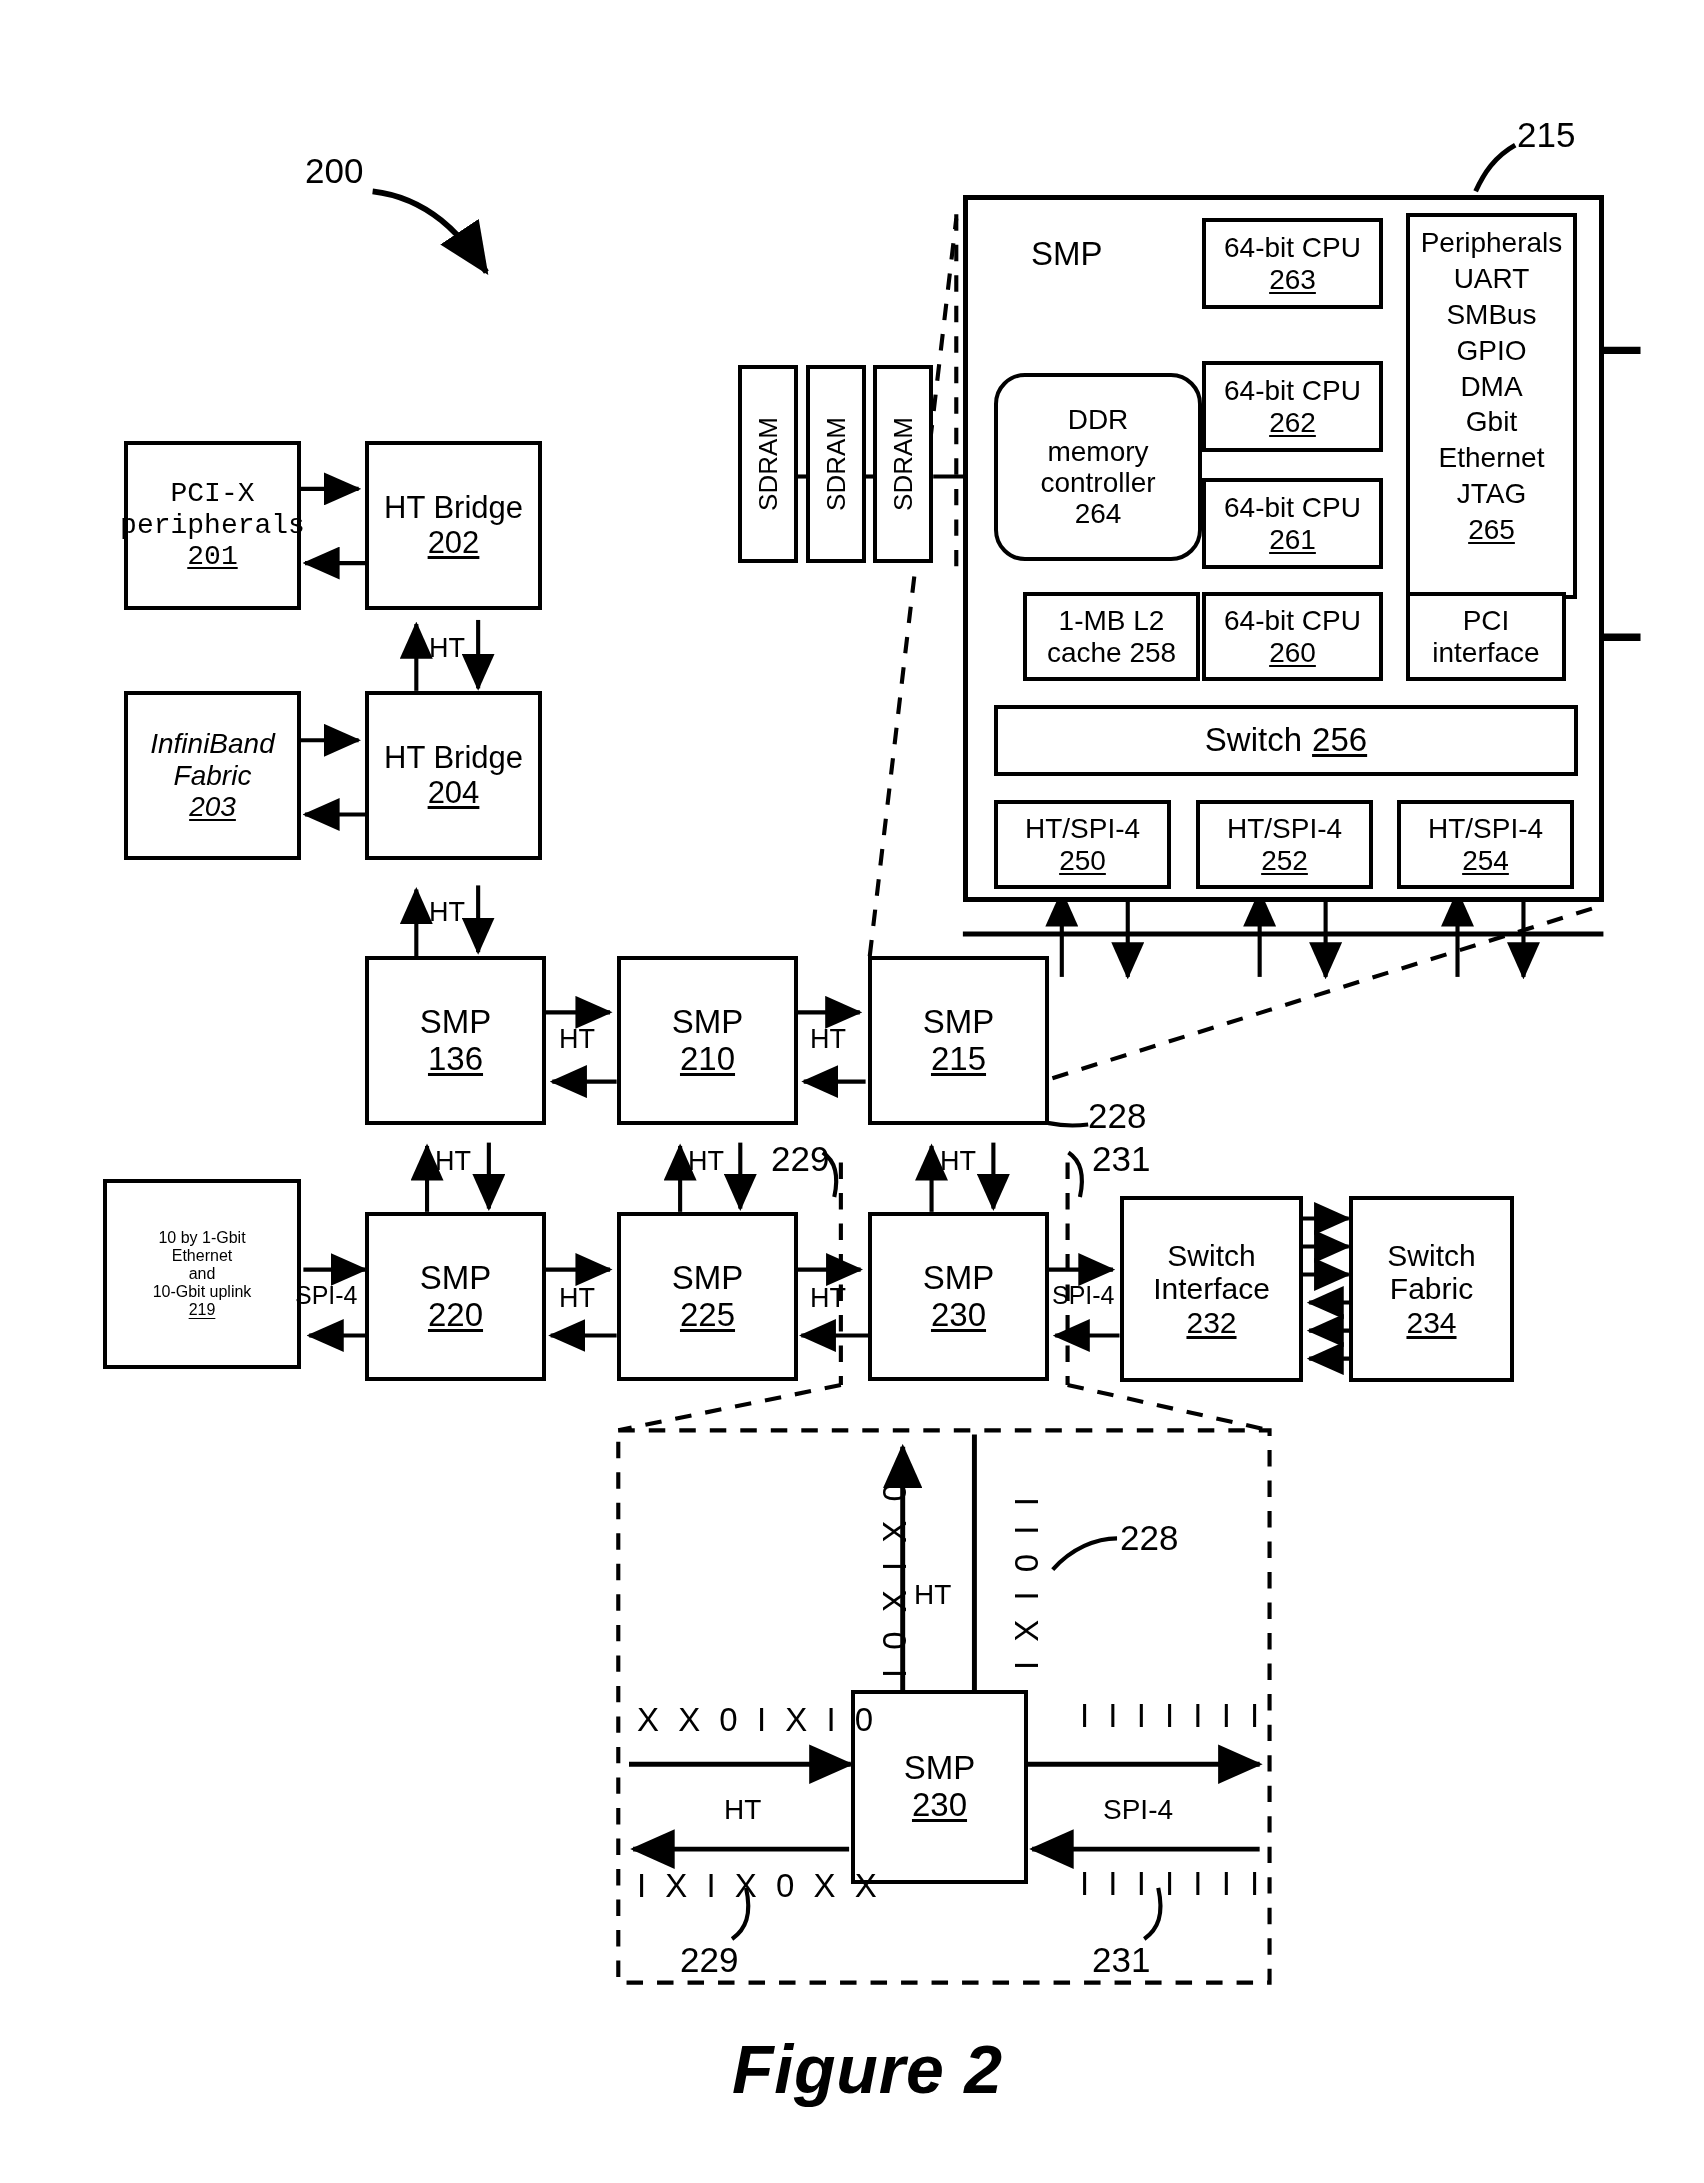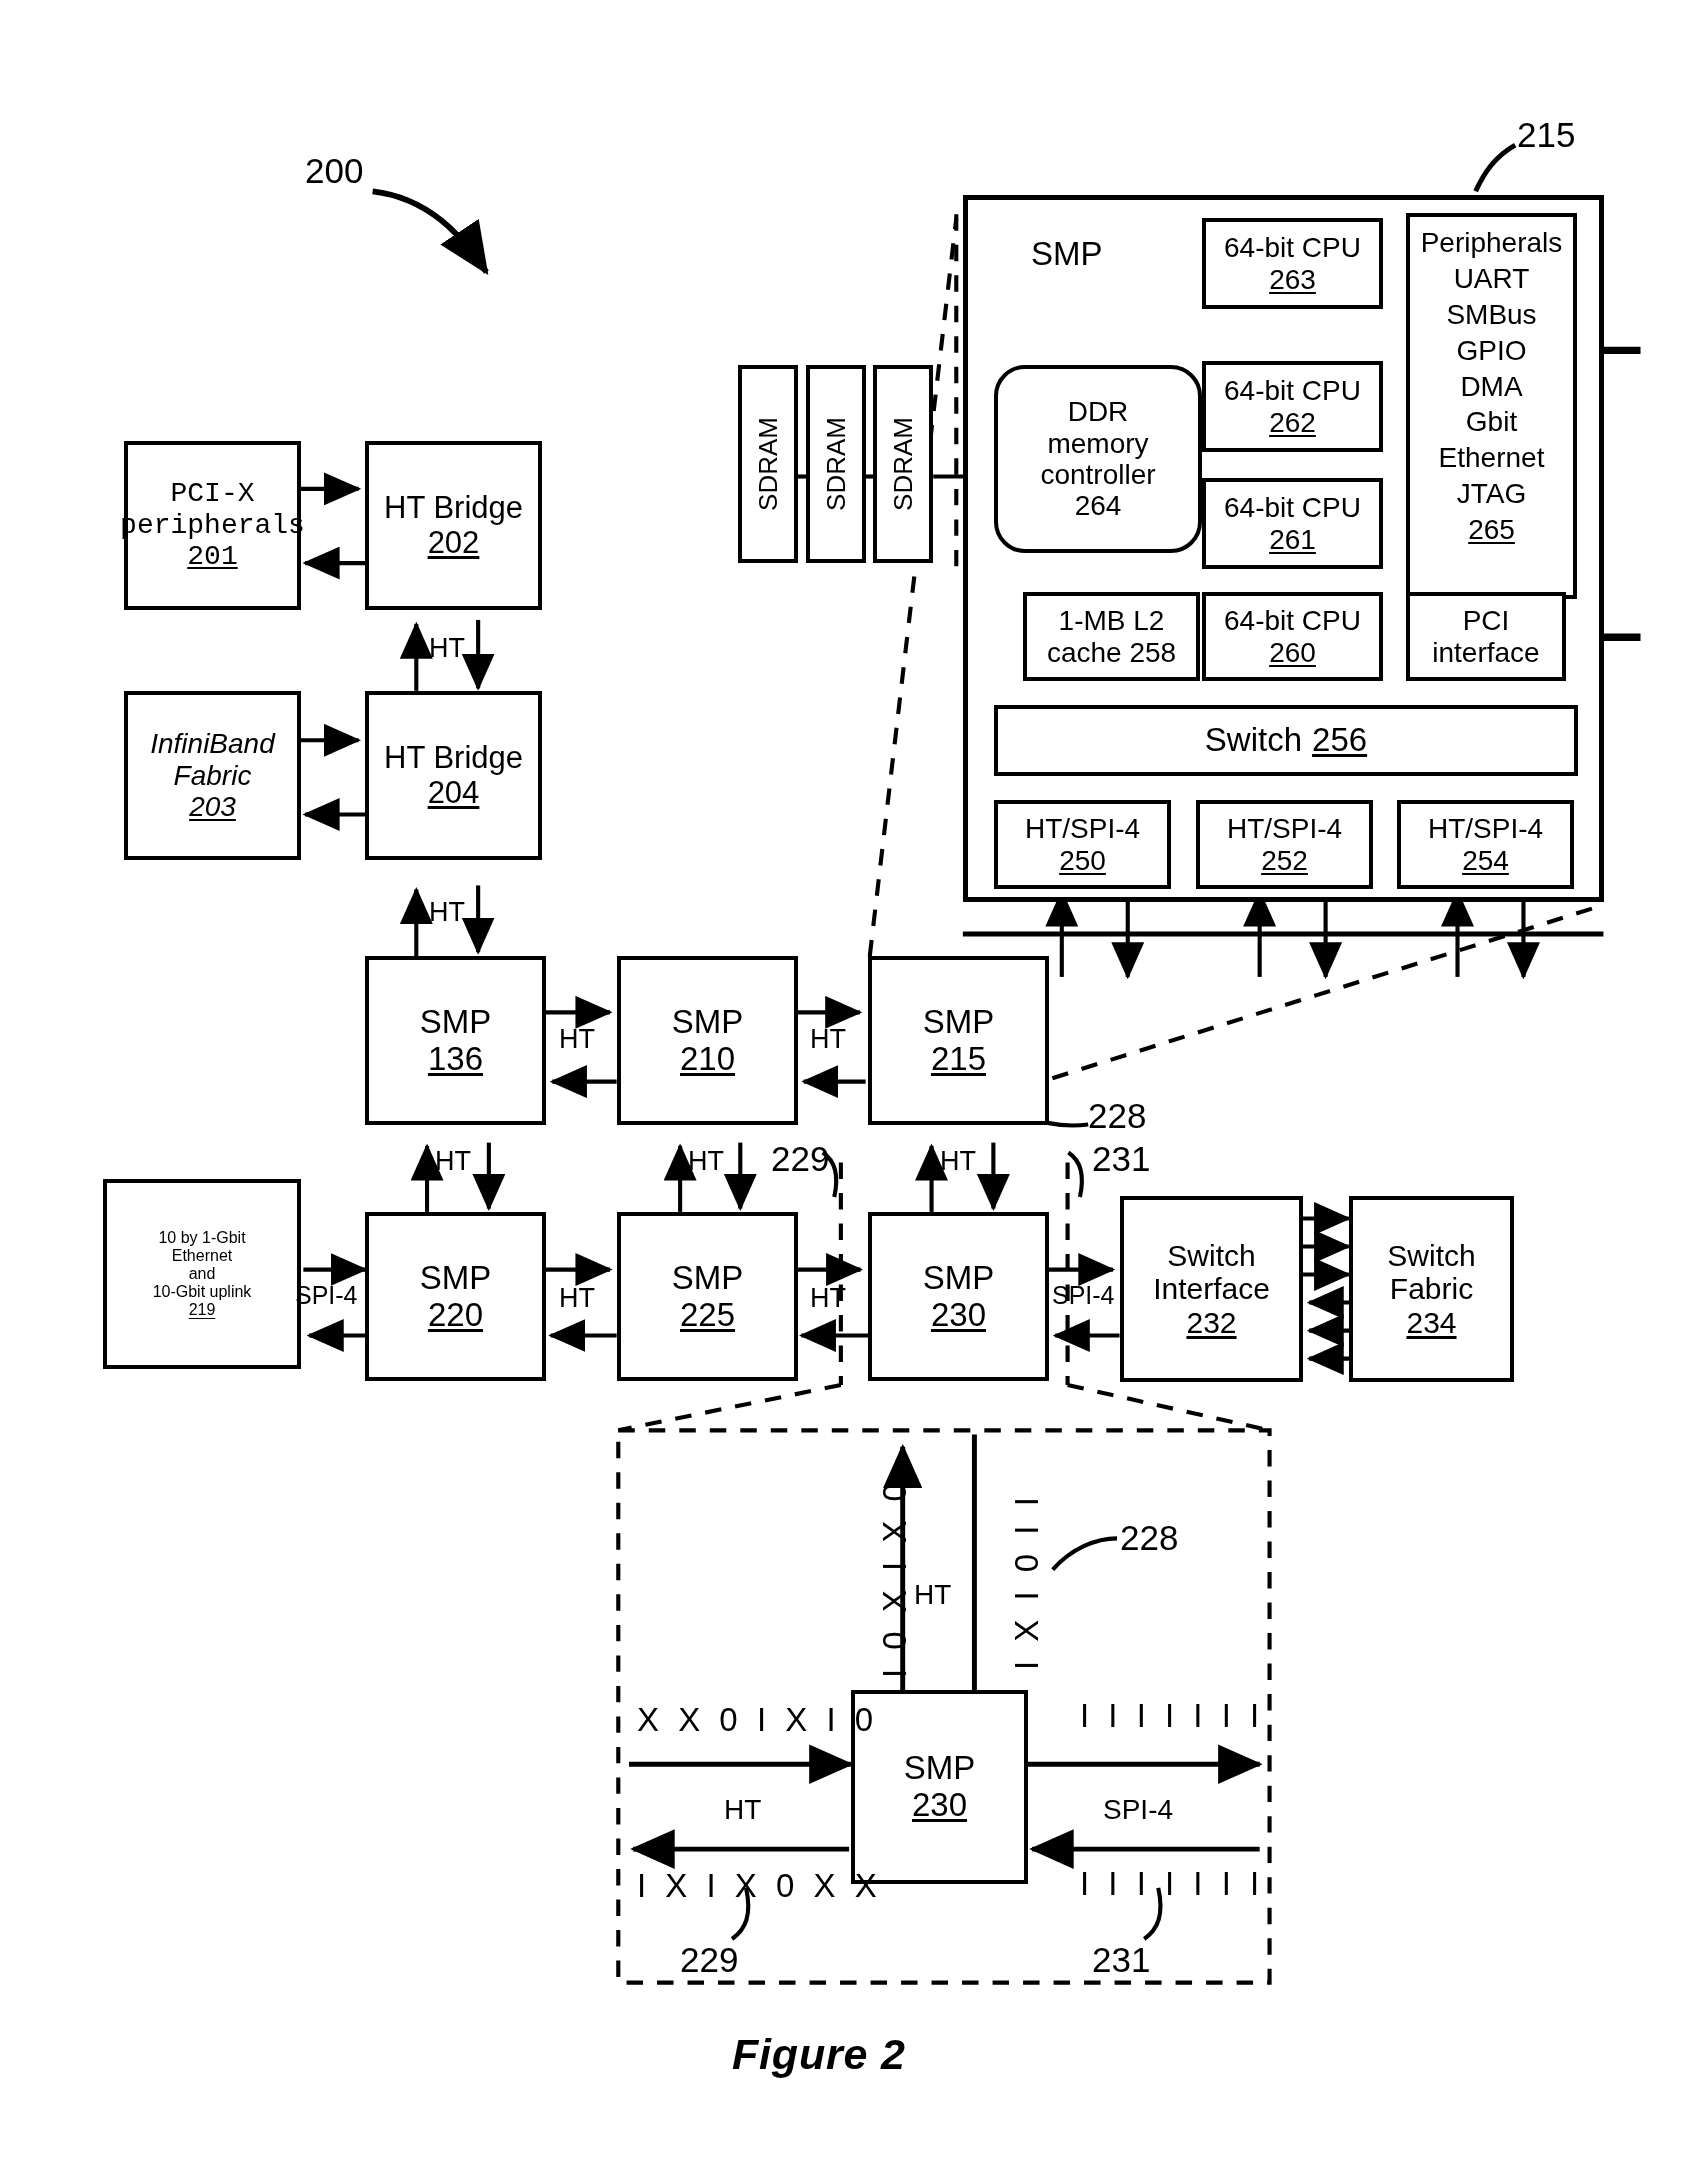--- a/index.html
+++ b/index.html
@@ -46,21 +46,21 @@
     left: 0; top: 0;
     width: 1704px;
     height: 2183px;
     pointer-events: none;
   }
   .figcap {
     position: absolute;
     font-family: "Liberation Sans", sans-serif;
     font-style: italic;
     font-weight: bold;
-    font-size: 43px;
+    font-size: 68px;
     letter-spacing: 0.8px;
   }
   .sdram {
     position: absolute;
     border: 4.1px solid #000;
     background: #fff;
     box-sizing: border-box;
   }
   .sdram span {
     position: absolute;
@@ -209,21 +209,21 @@
   </svg>
 
   <div class="lbl big" style="left:305px; top:153px;">200</div>
 
   <div class="lbl big" style="left:1517px; top:117px;">215</div>
 
   <div style="position:absolute; left:963px; top:195px; width:641px; height:707px; border:5px solid #000; box-sizing:border-box; background:#fff;"></div>
 
   <div class="lbl" style="left:1031px; top:237px; font-size:33px;">SMP</div>
 
-  <div class="box" style="left:994px; top:365px; width:208px; height:188px;border-radius:31px;">
+  <div class="box" style="left:994px; top:373px; width:208px; height:188px;border-radius:31px;">
     <span class="ln">DDR</span>
     <span class="ln">memory</span>
     <span class="ln">controller</span>
     <span class="ln">264</span>
   </div>
 
   <div class="box" style="left:1202px; top:218px; width:181px; height:91px;">
     <span class="ln">64-bit CPU</span>
     <span class="ln u">263</span>
   </div>

